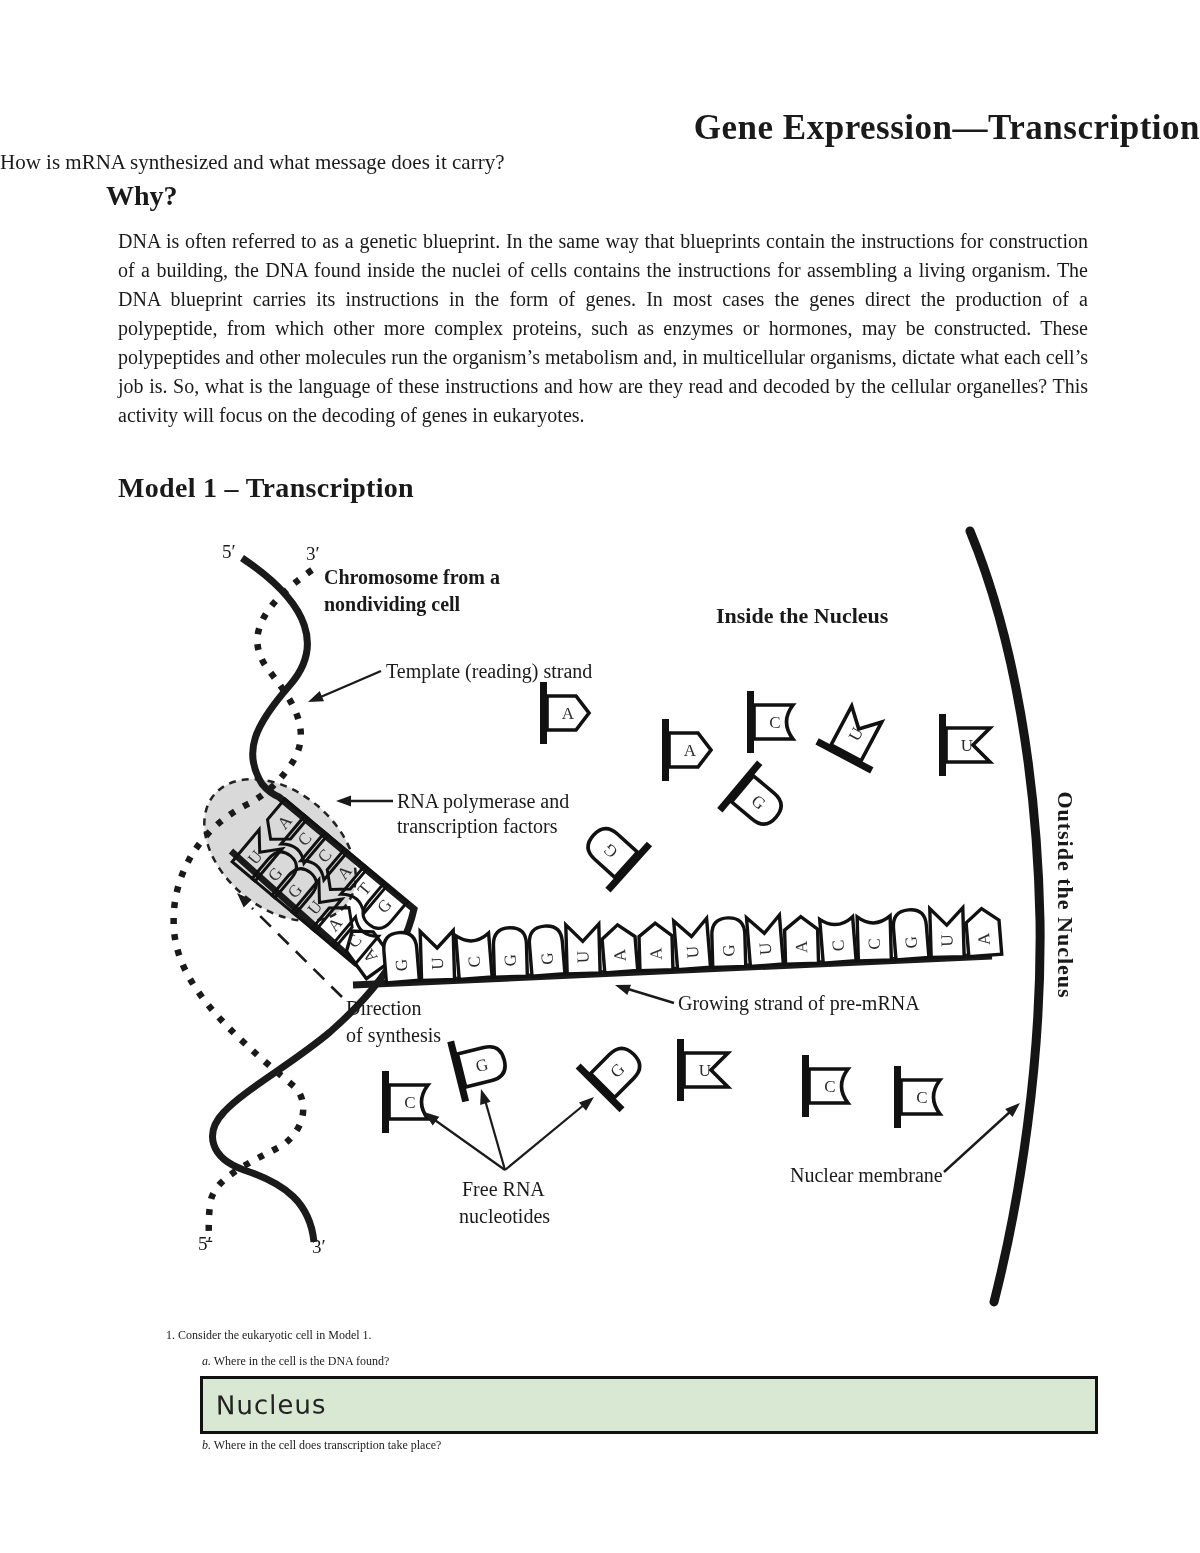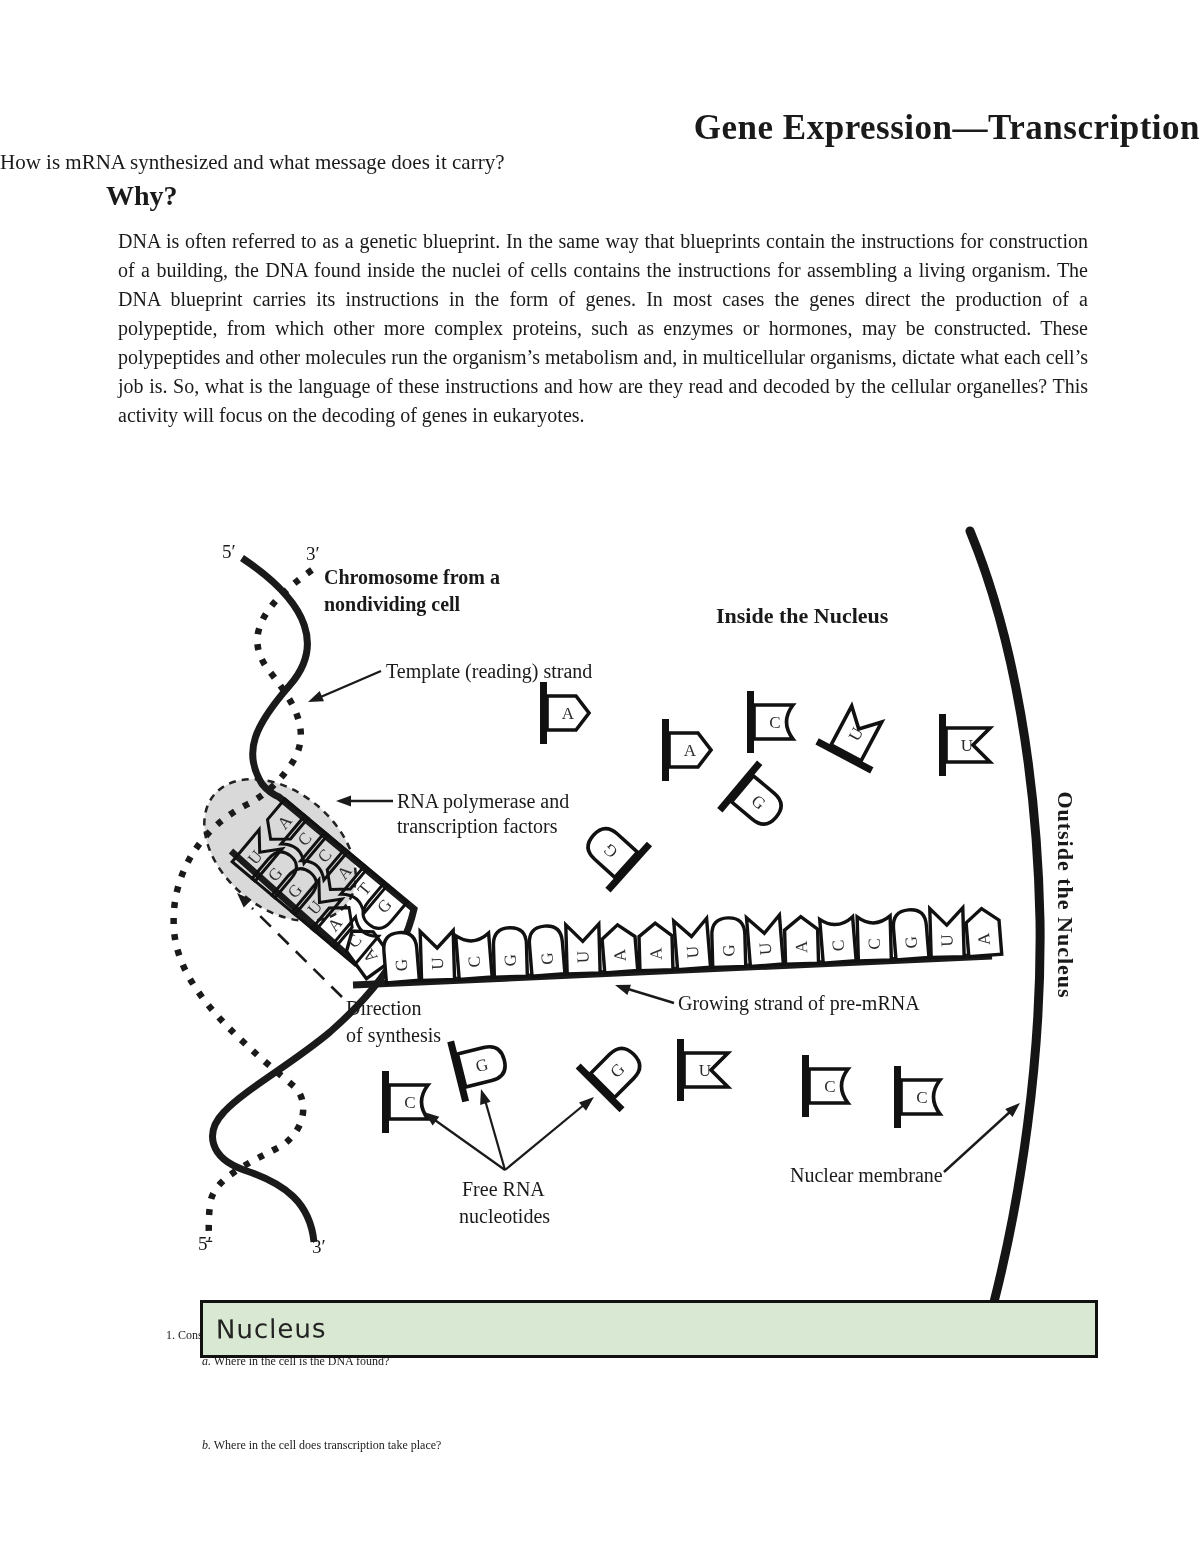--- a/index.html
+++ b/index.html
@@ -50,21 +50,21 @@
     font-size:12px;
   }
   .q-sub{
     left:202px;
     font-size:12px;
   }
   .q-sub .qletter{font-style:italic;}
   .q1a{top:1354px;}
   .q1b{top:1438px;}
   .answer-box{
-    left:200px;top:1300px;
+    left:200px;top:1376px;
     width:892px;height:52px;
     background:var(--box-fill);
     border:3px solid #111;
     display:flex;align-items:center;
   }
   .answer-text{
     font-family:"DejaVu Sans", sans-serif;
     font-size:26px;
     color:#232323;
     padding-left:13px;
@@ -81,20 +81,21 @@
 </style>
 </head>
 <body>
 
 <div class="page">
 
   <div class="abs doc-title">Gene Expression—Transcription</div>
   <div class="abs doc-subtitle">How is mRNA synthesized and what message does it carry?</div>
   <div class="abs why-heading">Why?</div>
   <div class="abs why-body">DNA is often referred to as a genetic blueprint. In the same way that blueprints contain the instructions for construction of a building, the DNA found inside the nuclei of cells contains the instructions for assembling a living organism. The DNA blueprint carries its instructions in the form of genes. In most cases the genes direct the production of a polypeptide, from which other more complex proteins, such as enzymes or hormones, may be constructed. These polypeptides and other molecules run the organism’s metabolism and, in multicellular organisms, dictate what each cell’s job is. So, what is the language of these instructions and how are they read and decoded by the cellular organelles? This activity will focus on the decoding of genes in eukaryotes.</div>
+  <div class="abs model-heading">Model 1 – Transcription</div>
 
   <svg class="diagram" viewBox="0 0 1200 1553">
 
     <g transform="translate(280 850) rotate(40)">
       <ellipse cx="0" cy="0" rx="86" ry="58" fill="#d9d9d9" stroke="#222222" stroke-width="2.5" stroke-dasharray="7 6"></ellipse>
     </g>
 
     <path d="M 312 570 C 258 608 244 640 270 672 C 298 707 312 735 290 766 C 276 786 262 796 250 803
          C 198 828 170 878 174 930 C 178 984 226 1030 296 1088
          C 308 1102 306 1128 283 1145 C 250 1163 212 1178 210 1205 C 208 1222 209 1232 209 1242" fill="none" stroke="#1a1a1a" stroke-width="6.5" stroke-dasharray="6 10"></path>

